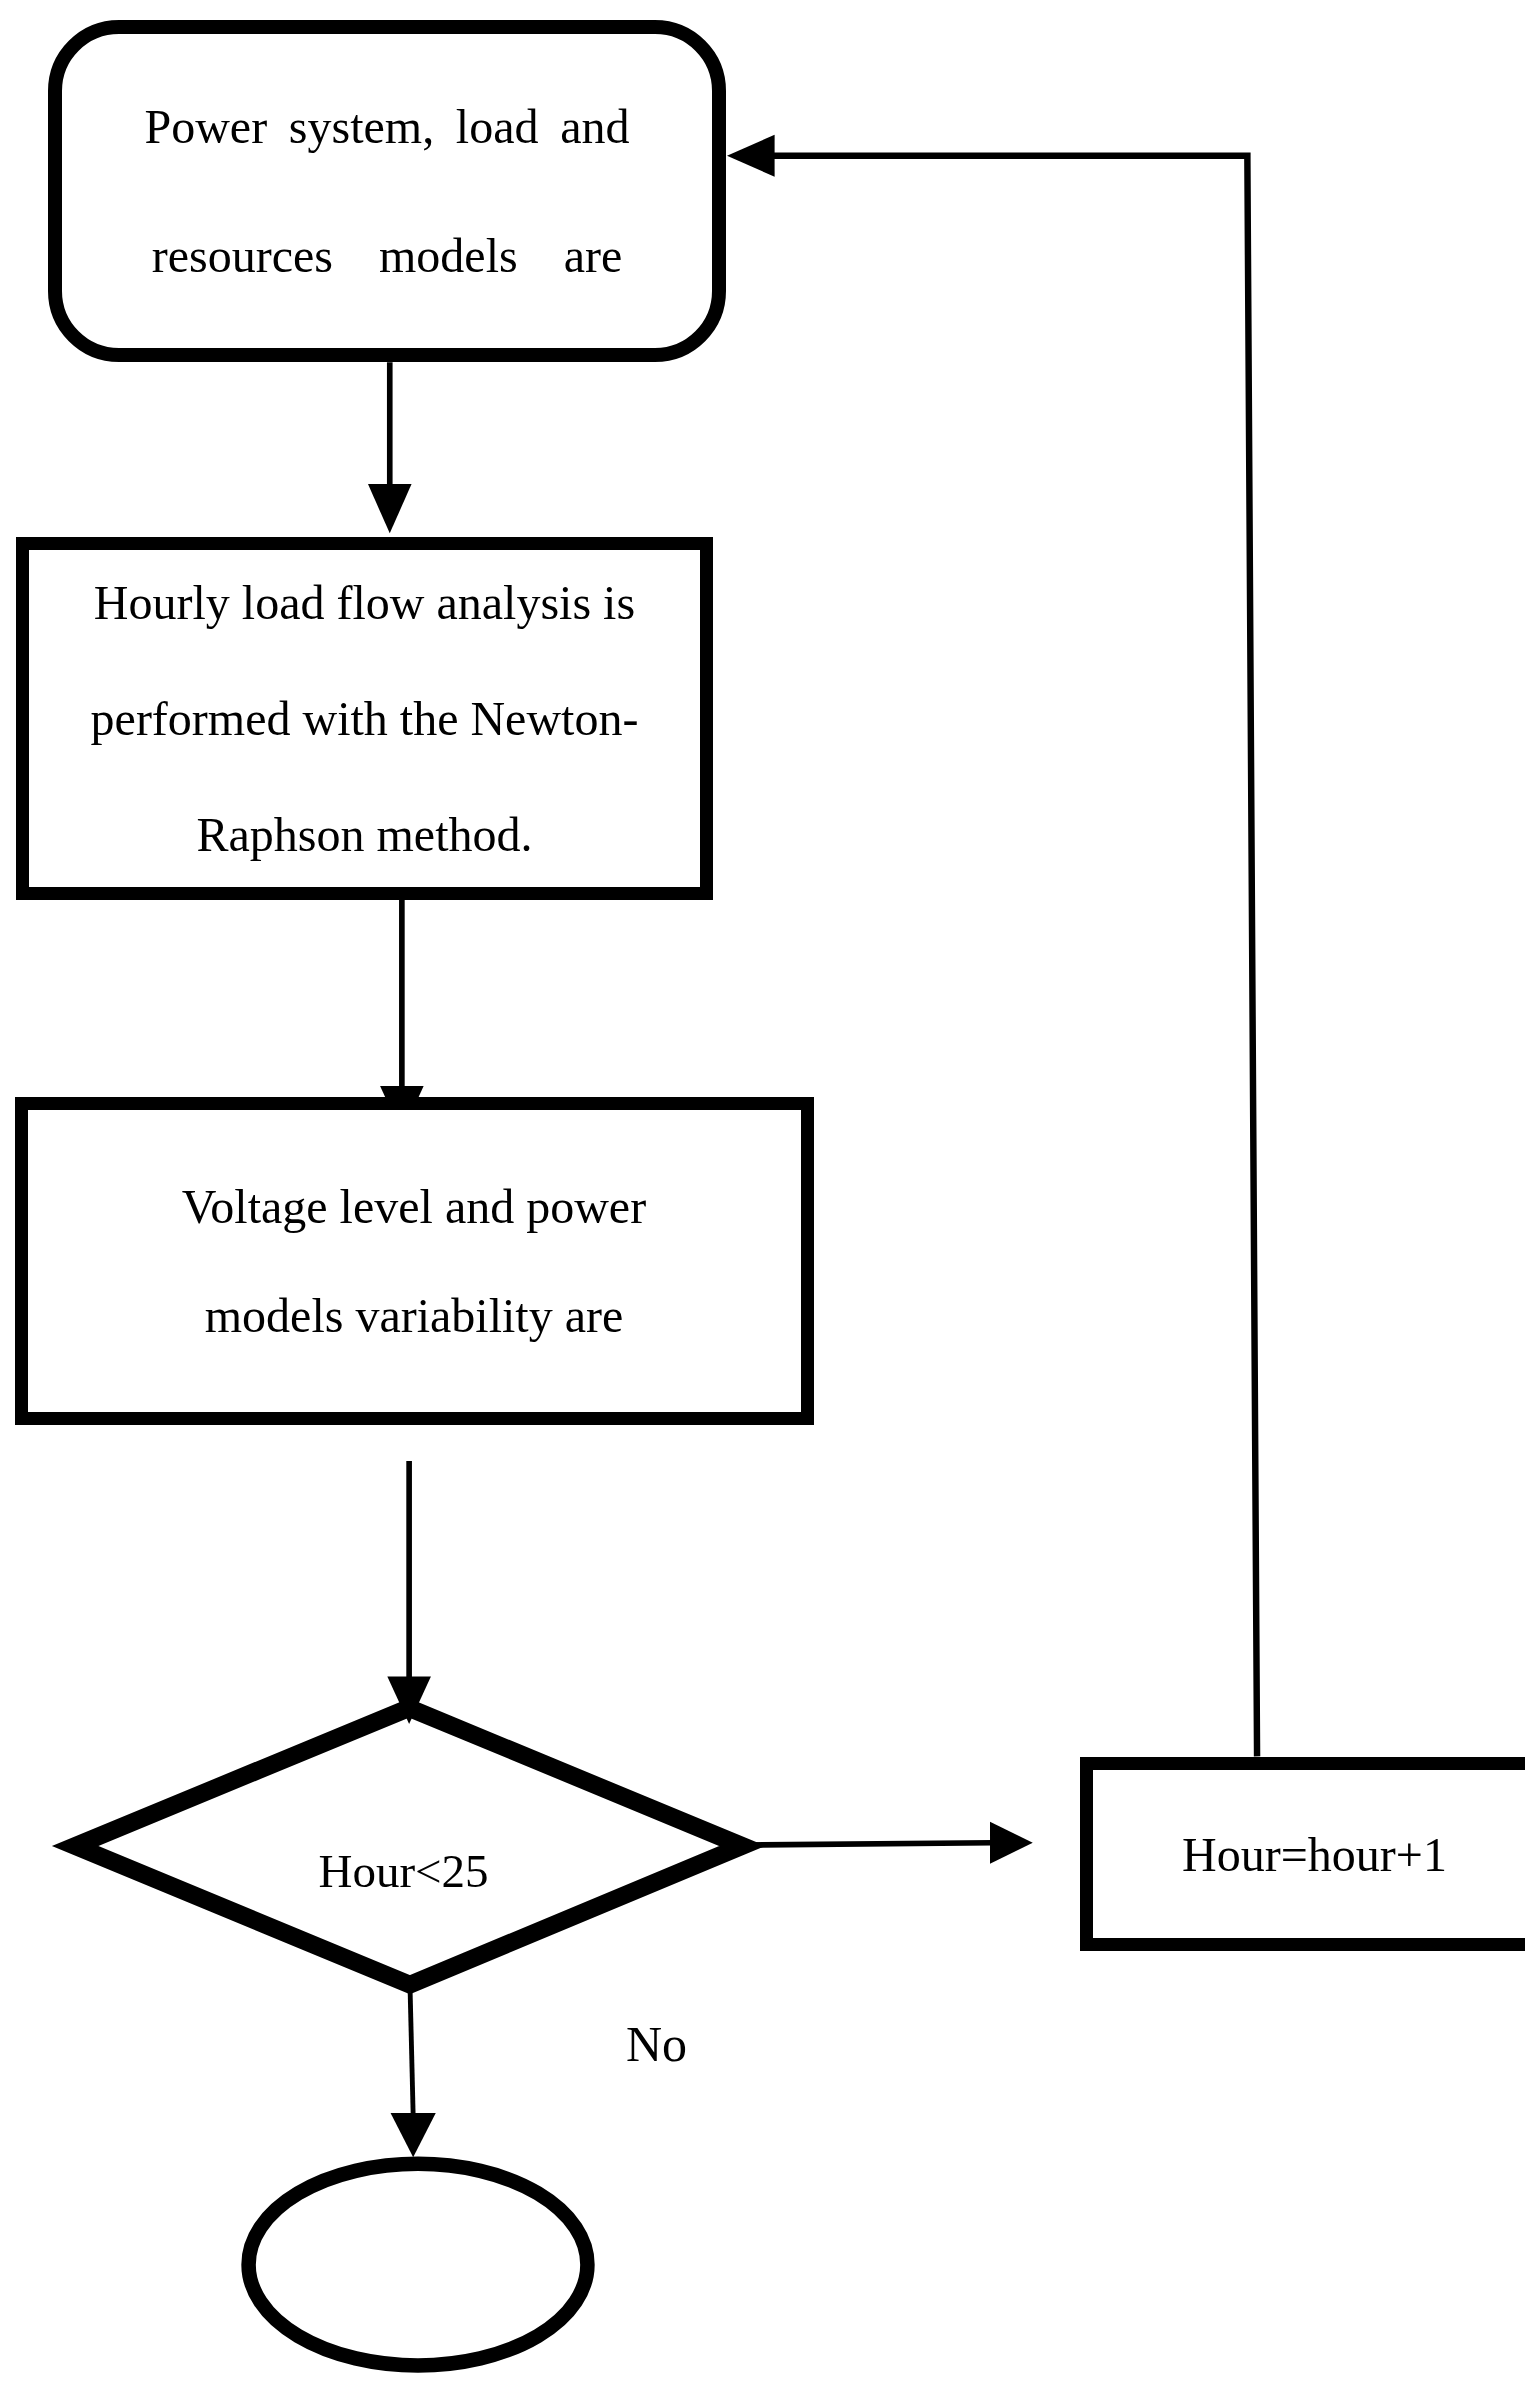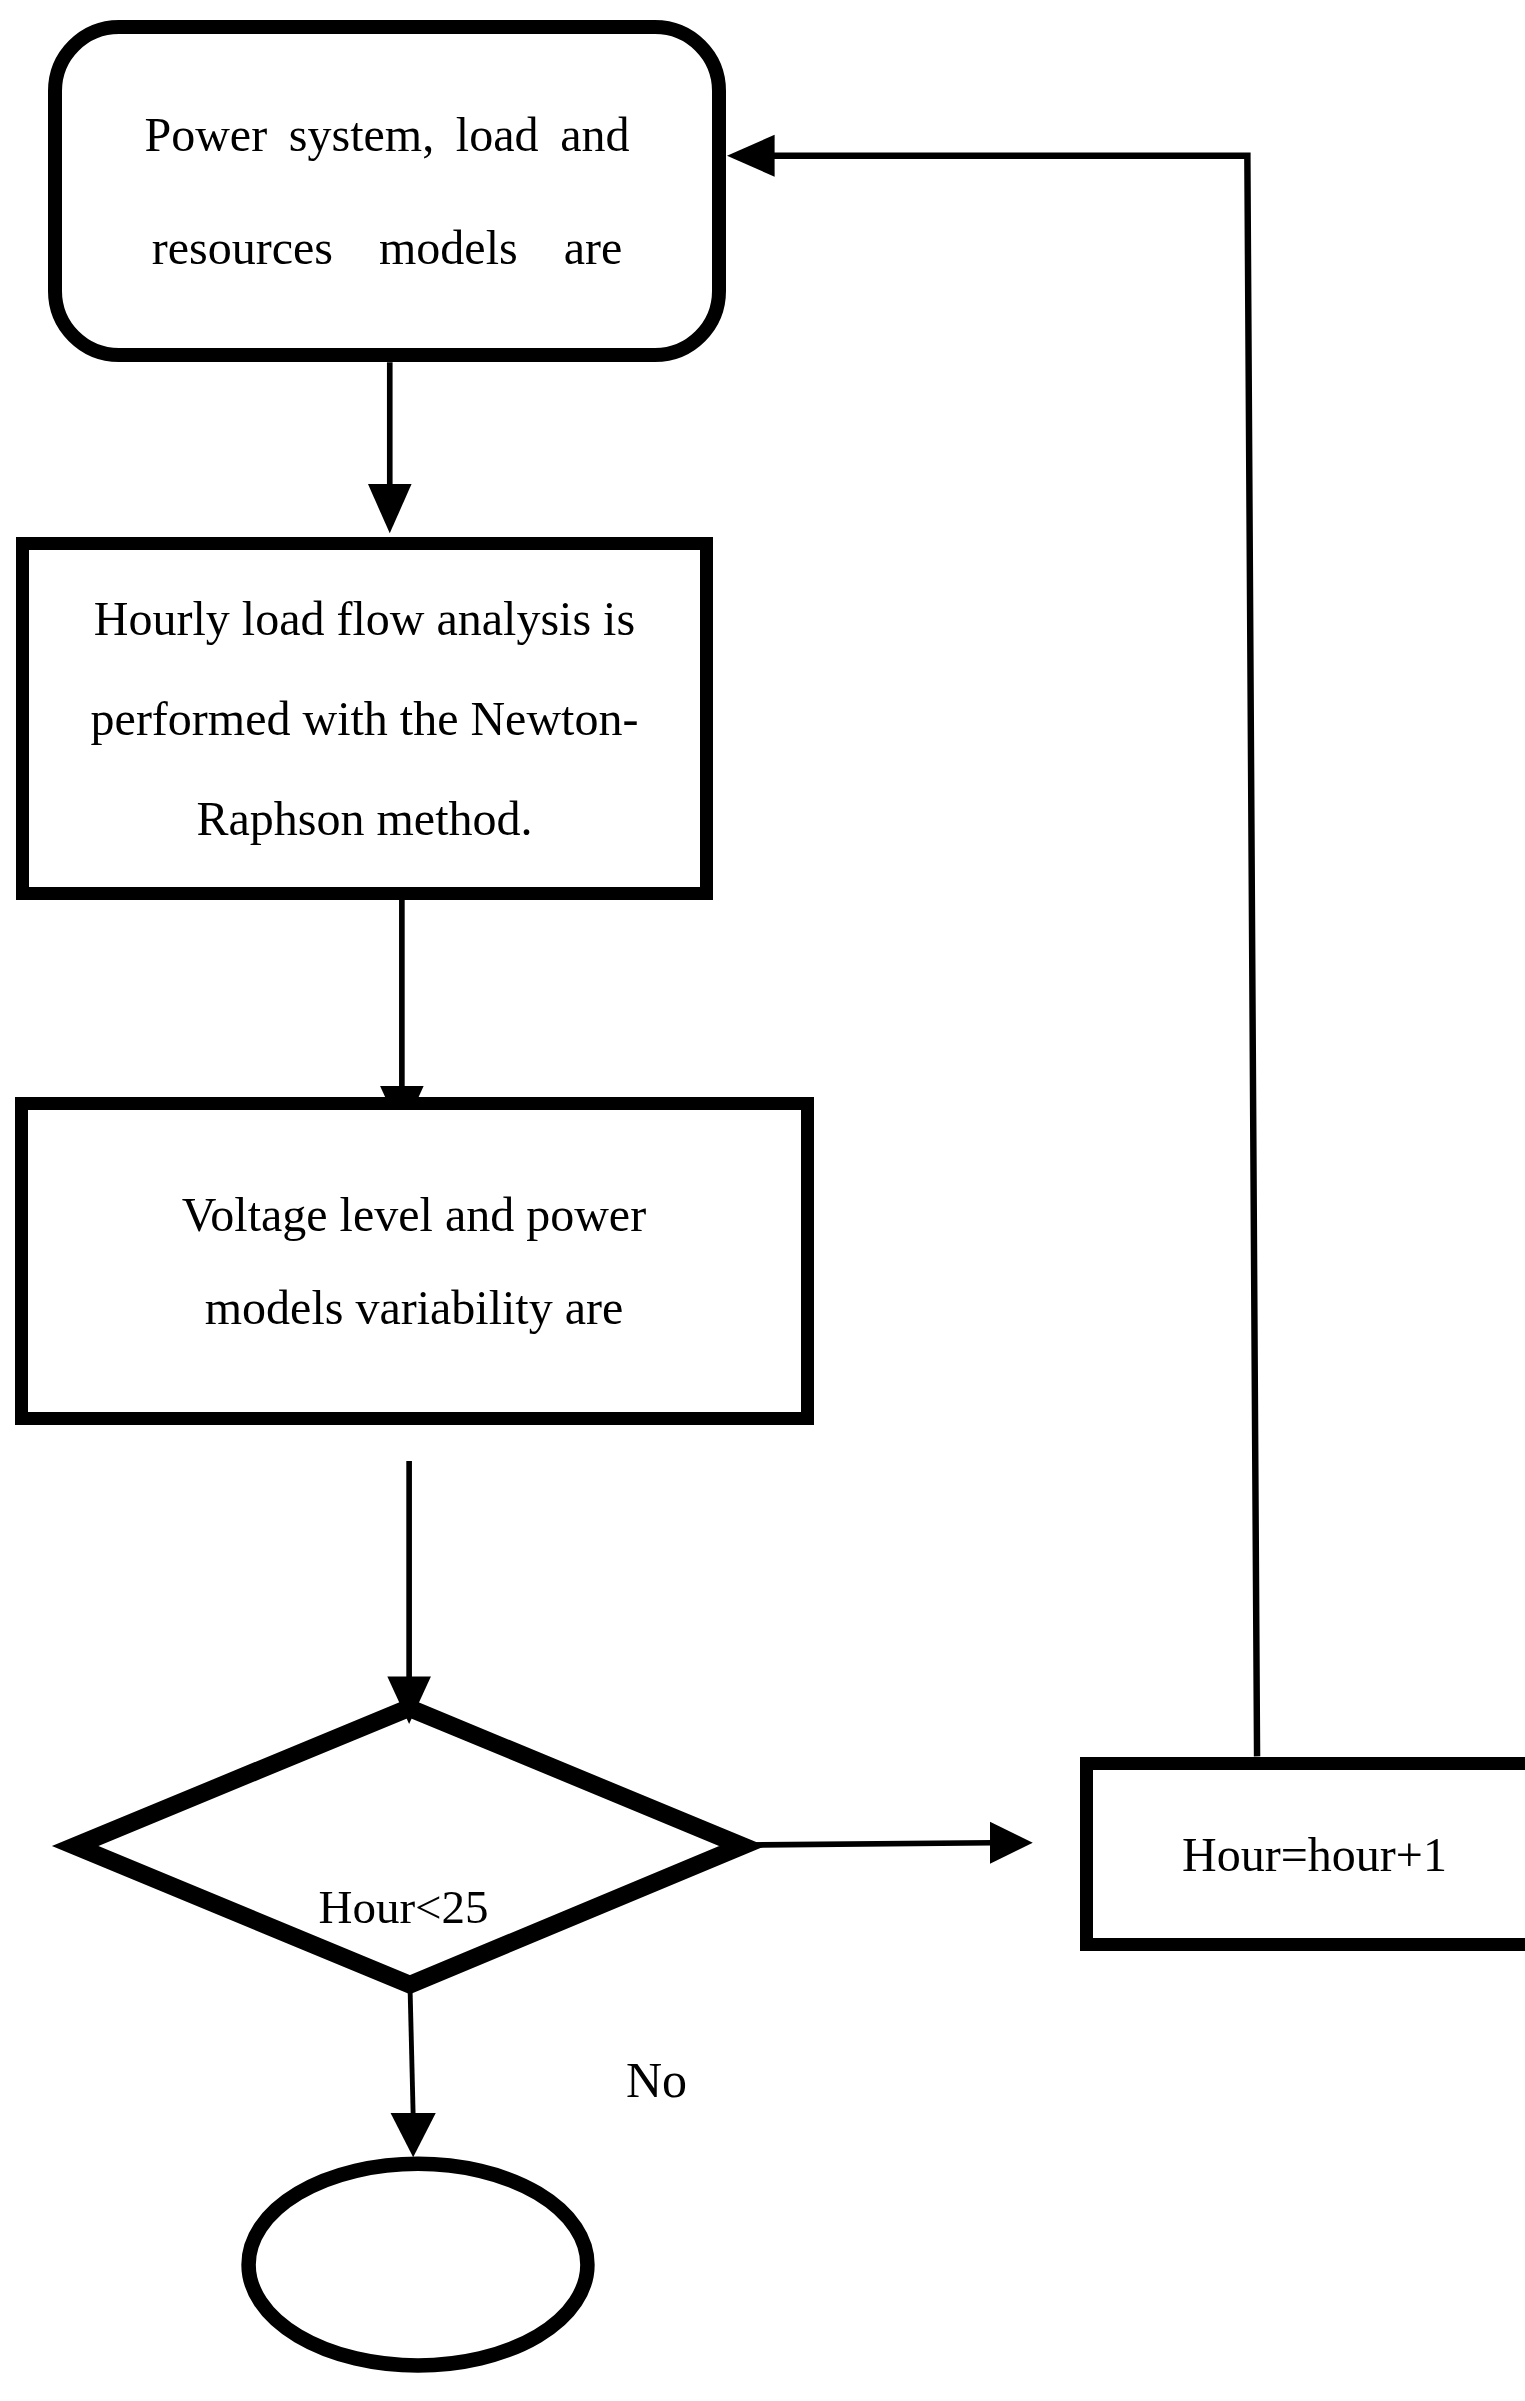--- a/index.html
+++ b/index.html
@@ -14,31 +14,31 @@
   svg.layer{position:absolute;left:0;top:0;width:1525px;height:2401px;}
   .node{
     position:absolute;
     box-sizing:border-box;
     border:13px solid #000;
     background:#ffffff;
     display:flex;flex-direction:column;
     justify-content:center;align-items:center;
     text-align:center;
   }
-  .node p{margin:0;font-size:48px;white-space:nowrap;}
+  .node p{margin:8px;font-size:48px;white-space:nowrap;}
   .terminator{border-radius:71px;border-width:14.5px;}
   .start-box p{line-height:113px;}
   .start-box .spread-1{word-spacing:9.7px;}
   .start-box .spread-2{word-spacing:34px;}
   .proc2 p{line-height:100px;}
   .proc3 p{line-height:93px;}
   .floating{
     position:absolute;
     display:flex;align-items:center;justify-content:center;
-    text-align:center;background:transparent;white-space:nowrap;margin-top:36px;
+    text-align:center;background:transparent;white-space:nowrap;
   }
   .decision-label{font-size:47px;}
   .big-label{font-size:50px;}
 </style>
 </head>
 <body>
 
 <div class="canvas">
 
   <svg class="layer" viewBox="0 0 1890 2976" xmlns="http://www.w3.org/2000/svg">

